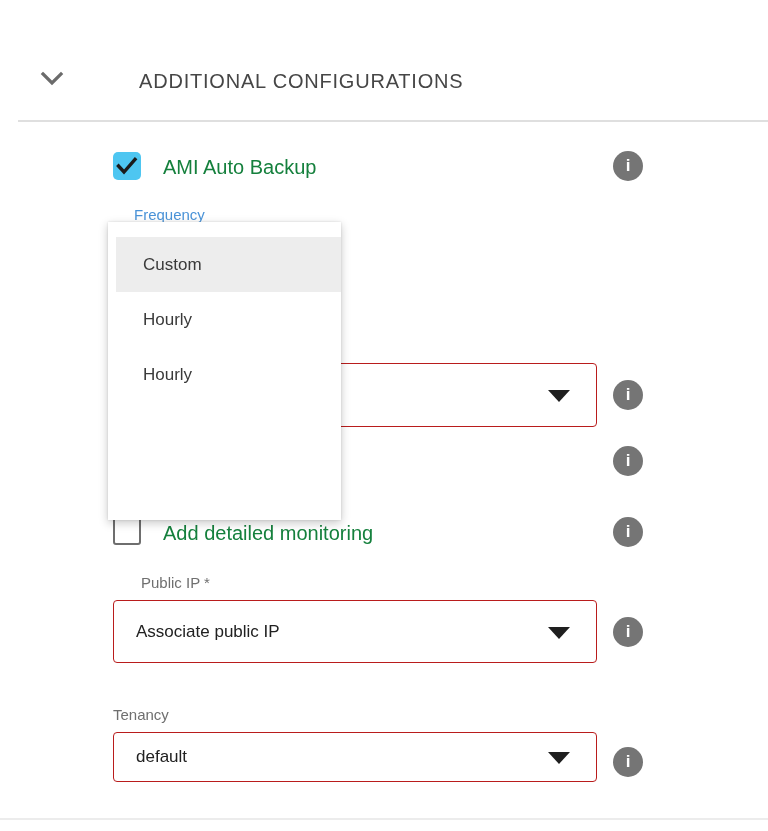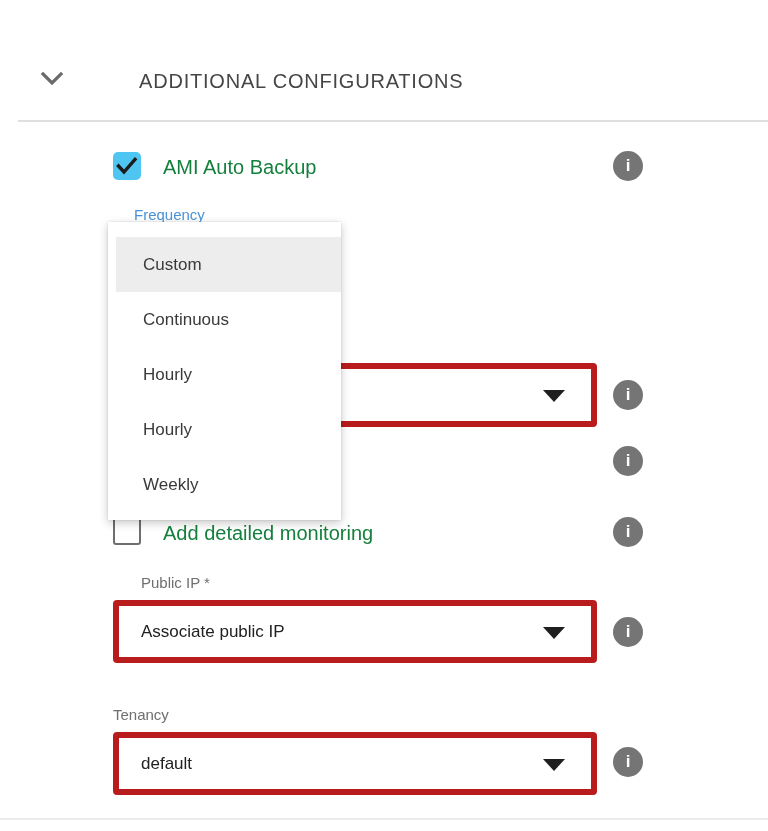--- a/index.html
+++ b/index.html
@@ -27,25 +27,25 @@
   .lbl-mon { left: 163px; top: 522px; }
 
   
   .field-label { font-size: 15px; color: #6f6f6f; }
   .lbl-freq { left: 134px; top: 206px; color: #4A93D8; z-index: 1; text-align: right; }
   .lbl-pip  { left: 113px; top: 574px; margin-left: 28px; }
   .lbl-ten  { left: 113px; top: 706px; }
 
   
   .select-box { left: 113px; width: 484px; height: 64px; background: #fff;
-    border: 6px solid #b91c1c; border-radius: 4px; display: flex; align-items: center;
+    border: 1px solid #b91c1c; border-radius: 4px; display: flex; align-items: center;
     padding-left: 22px; cursor: pointer; }
   .sel-freq { top: 363px; }
   .sel-pip  { top: 600px; height: 63px; }
-  .sel-ten  { top: 732px; height: 63px; }
+  .sel-ten  { top: 732px; height: 50px; }
   .select-value { font-size: 17px; color: #212121; }
   .select-arrow { position: absolute; right: 26px; top: 50%; margin-top: -5px;
     width: 0; height: 0; border-left: 11px solid transparent;
     border-right: 11px solid transparent; border-top: 12px solid #1f1f1f; }
 
   
   .info { width: 30px; height: 30px; border-radius: 50%; background: #757575;
     color: #ffffff; display: flex; align-items: center; justify-content: center;
     font-size: 17px; font-weight: bold; cursor: pointer; }
   .info-ami { left: 613px; top: 151px; }
@@ -116,19 +116,17 @@
 <div class="abs select-box sel-ten">
   <span class="select-value">default</span>
   <span class="select-arrow"></span>
 </div>
 <div class="abs info info-ten">
   <span>i</span>
 </div>
 
 <div class="abs menu">
   <div class="menu-item highlighted">Custom</div>
-  <div class="menu-item">Continuous</div>
   <div class="menu-item">Hourly</div>
   <div class="menu-item">Hourly</div>
-  <div class="menu-item">Weekly</div>
 </div>
 
 <div class="abs divider-bottom"></div>
 
 </body></html>

